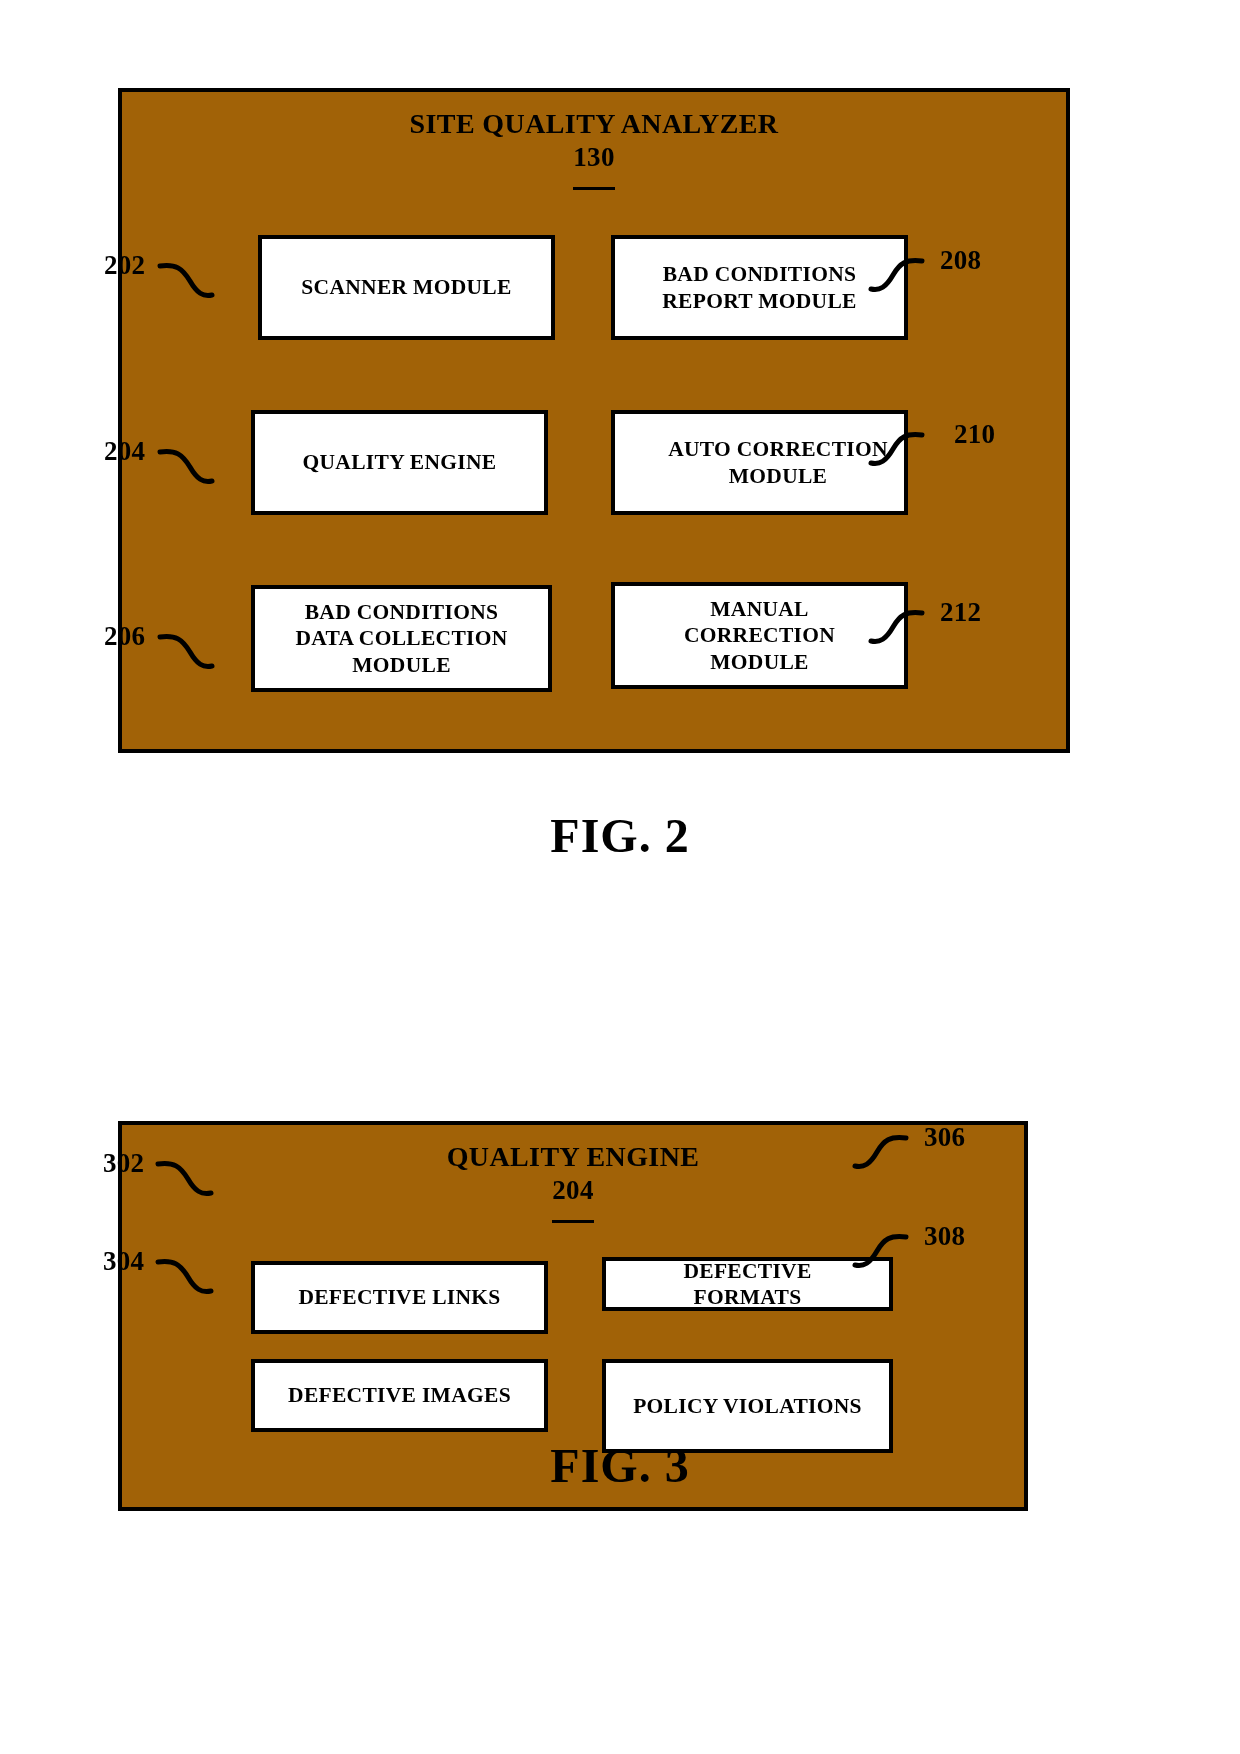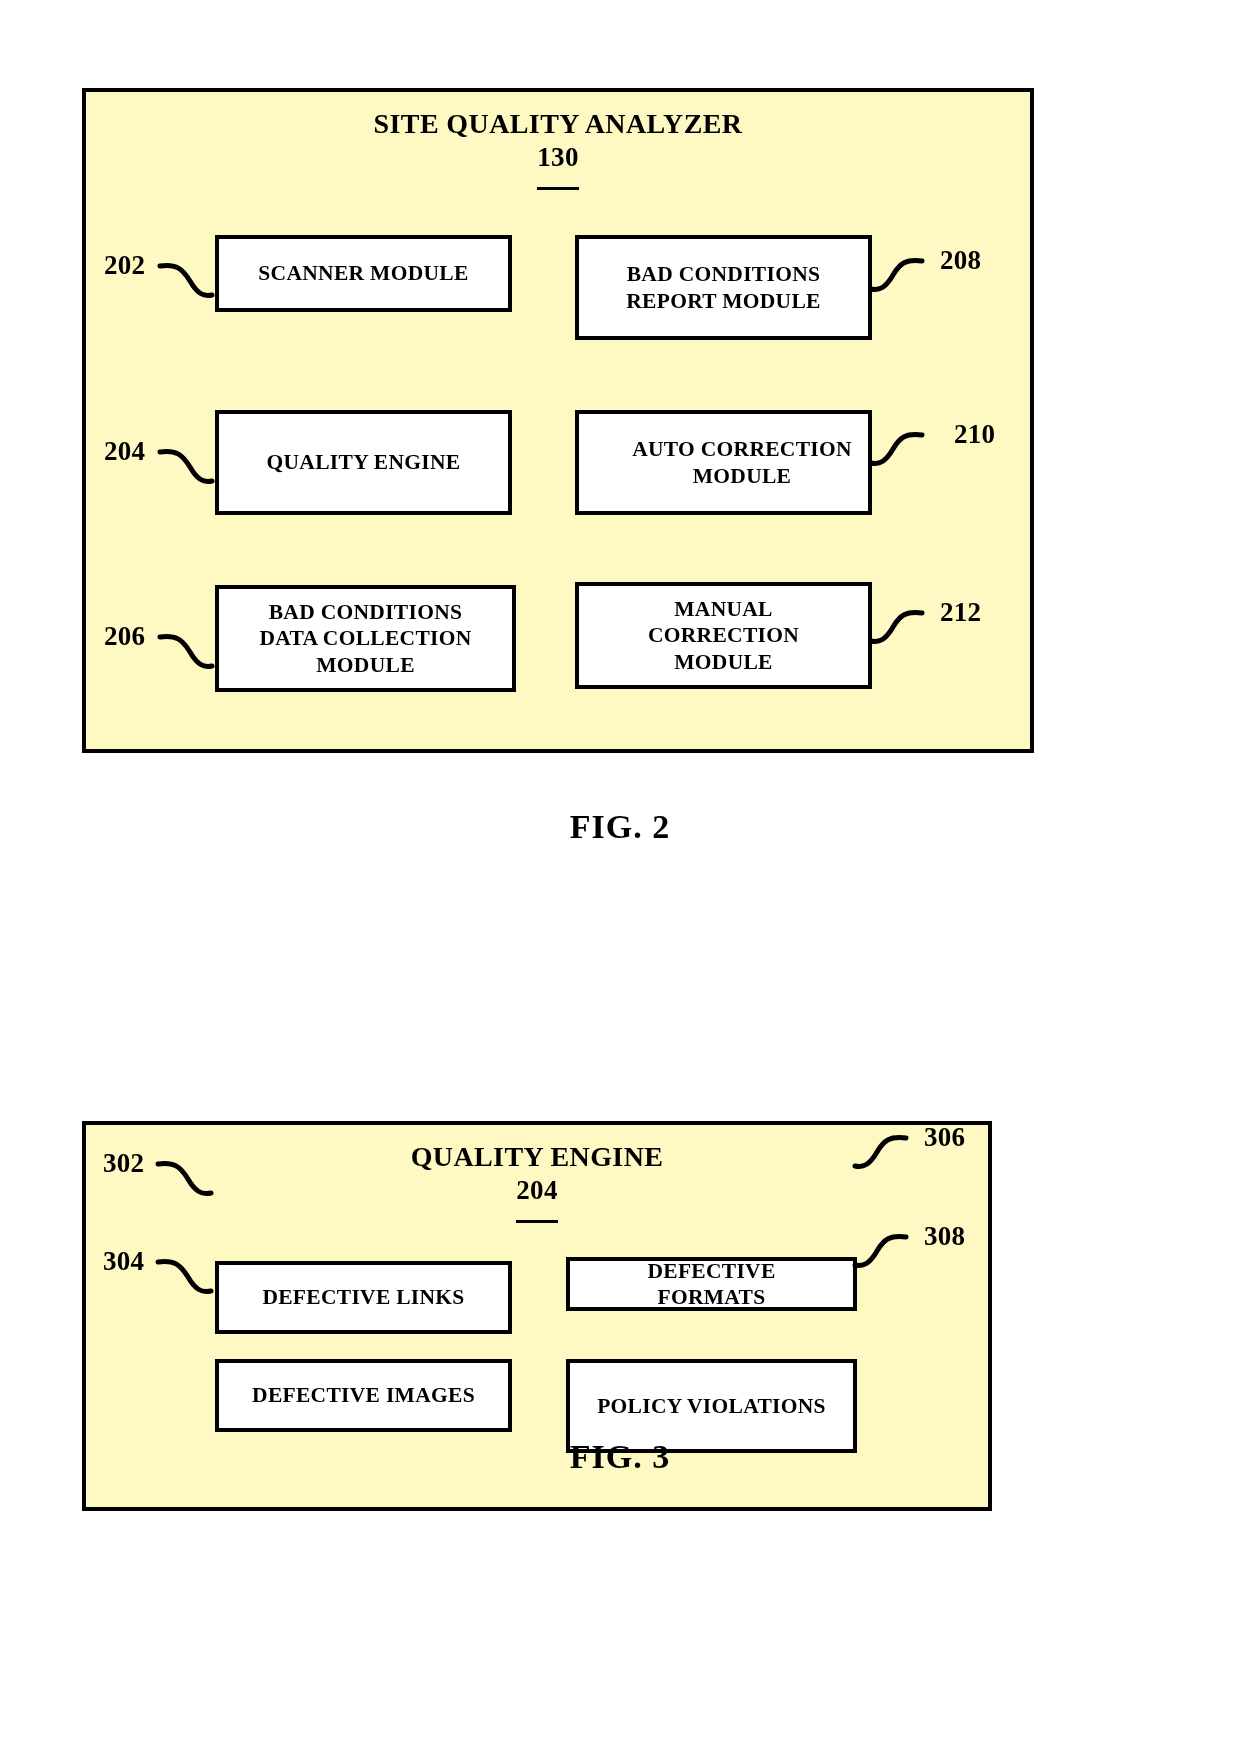--- a/index.html
+++ b/index.html
@@ -23,21 +23,22 @@
 
   
   .figure {
     position: absolute;
     box-sizing: border-box;
   }
   .panel {
     position: absolute;
     box-sizing: border-box;
     border: 4px solid #000;
-    background: #fef9c3;
+    background: #a16207;
+    margin-left: 36px;
   }
 
   .panel-title {
     position: absolute;
     left: 0;
     right: 0;
     text-align: center;
     font-weight: bold;
     letter-spacing: 0.4px;
   }
@@ -91,39 +92,39 @@
     overflow: visible;
   }
 
   
   .fig-caption {
     position: absolute;
     left: 0;
     right: 0;
     text-align: center;
     font-weight: bold;
-    font-size: 34px;
+    font-size: 48px;
     letter-spacing: 1px;
   }
 </style>
 </head>
 <body>
 
 <div class="page">
 
   <div class="figure" style="left:0; top:0; width:1240px; height:960px;">
 
     <div class="panel" style="left:82px; top:88px; width:952px; height:665px;">
 
       <div class="panel-title" style="top:16px;">
         <span class="t-main">SITE QUALITY ANALYZER</span>
         <span class="t-ref">130</span>
       </div>
 
-      <div class="mod" style="left:129px; top:143px; width:297px; height:77px;">
+      <div class="mod" style="left:136px; top:143px; width:297px; height:105px;">
         <span class="lines">SCANNER MODULE</span>
       </div>
 
       <div class="mod" style="left:489px; top:143px; width:297px; height:105px;">
         <span class="lines">BAD CONDITIONS
 REPORT MODULE</span>
       </div>
 
       <div class="mod" style="left:129px; top:318px; width:297px; height:105px;">
         <span class="lines">QUALITY ENGINE</span>

